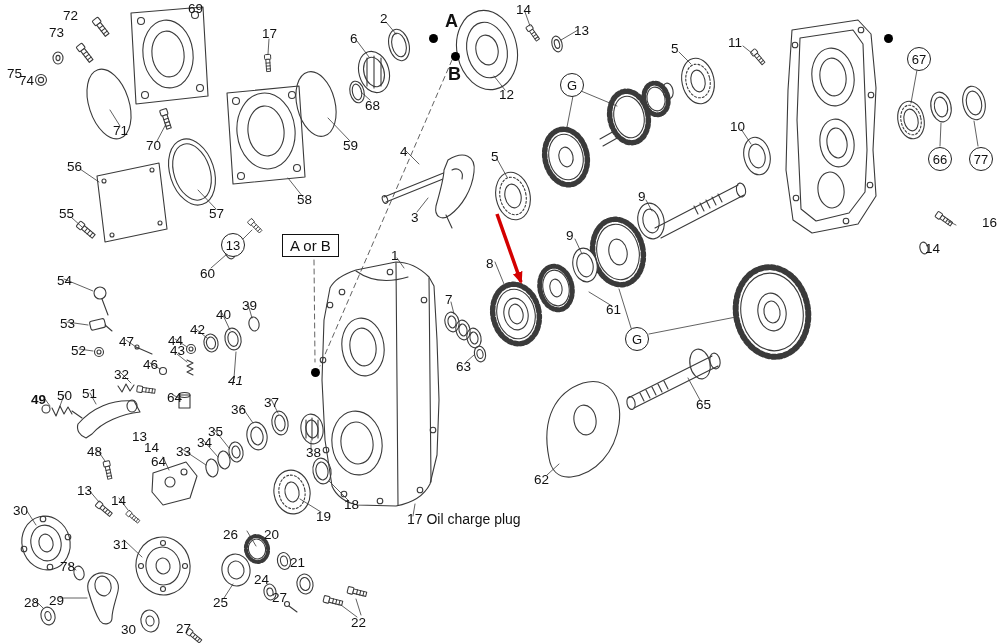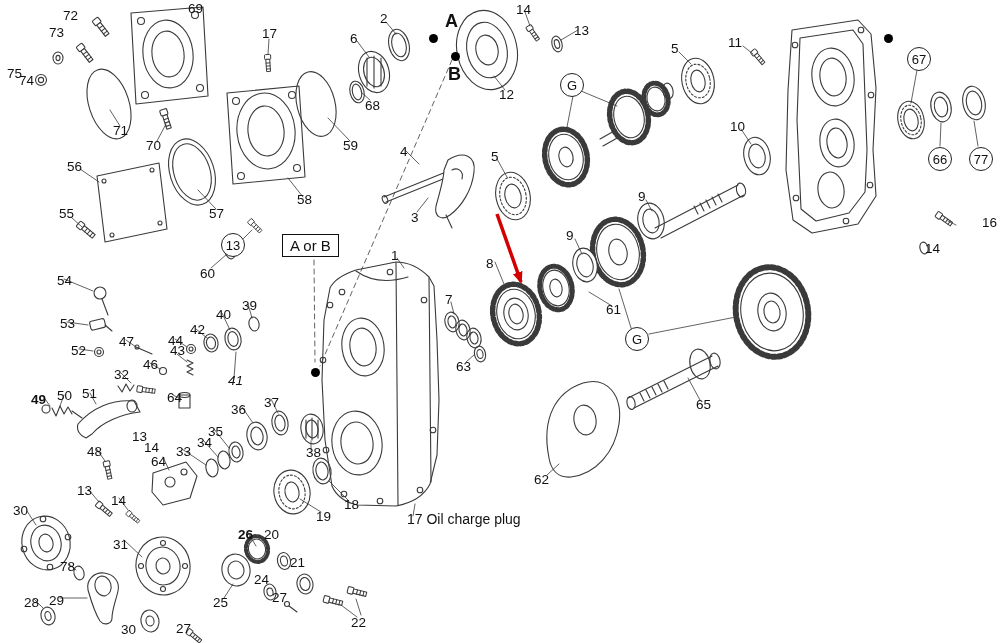--- a/index.html
+++ b/index.html
@@ -603,21 +603,21 @@
       <div class="lbl plain" style="left: 306px; top: 446px;">38</div>
       <div class="lbl plain" style="left: 696px; top: 398px;">65</div>
       <div class="lbl plain" style="left: 534px; top: 473px;">62</div>
       <div class="lbl plain" style="left: 77px; top: 484px;">13</div>
       <div class="lbl plain" style="left: 111px; top: 494px;">14</div>
       <div class="lbl plain" style="left: 13px; top: 504px;">30</div>
       <div class="lbl plain" style="left: 113px; top: 538px;">31</div>
       <div class="lbl plain" style="left: 316px; top: 510px;">19</div>
       <div class="lbl plain" style="left: 344px; top: 498px;">18</div>
       <div class="lbl note" style="left: 407px; top: 512px;">17 Oil charge plug</div>
-      <div class="lbl plain" style="left: 238px; top: 528px; font-weight: bold;">26</div>
+      <div class="lbl plain" style="left: 223px; top: 528px;">26</div>
       <div class="lbl plain" style="left: 264px; top: 528px;">20</div>
       <div class="lbl plain" style="left: 290px; top: 556px; text-align: right;">21</div>
       <div class="lbl plain" style="left: 254px; top: 573px;">24</div>
       <div class="lbl plain" style="left: 272px; top: 591px;">27</div>
       <div class="lbl plain" style="left: 351px; top: 616px;">22</div>
       <div class="lbl plain" style="left: 60px; top: 560px;">78</div>
       <div class="lbl plain" style="left: 49px; top: 594px;">29</div>
       <div class="lbl plain" style="left: 24px; top: 596px;">28</div>
       <div class="lbl plain" style="left: 213px; top: 596px;">25</div>
       <div class="lbl plain" style="left: 176px; top: 622px;">27</div>

